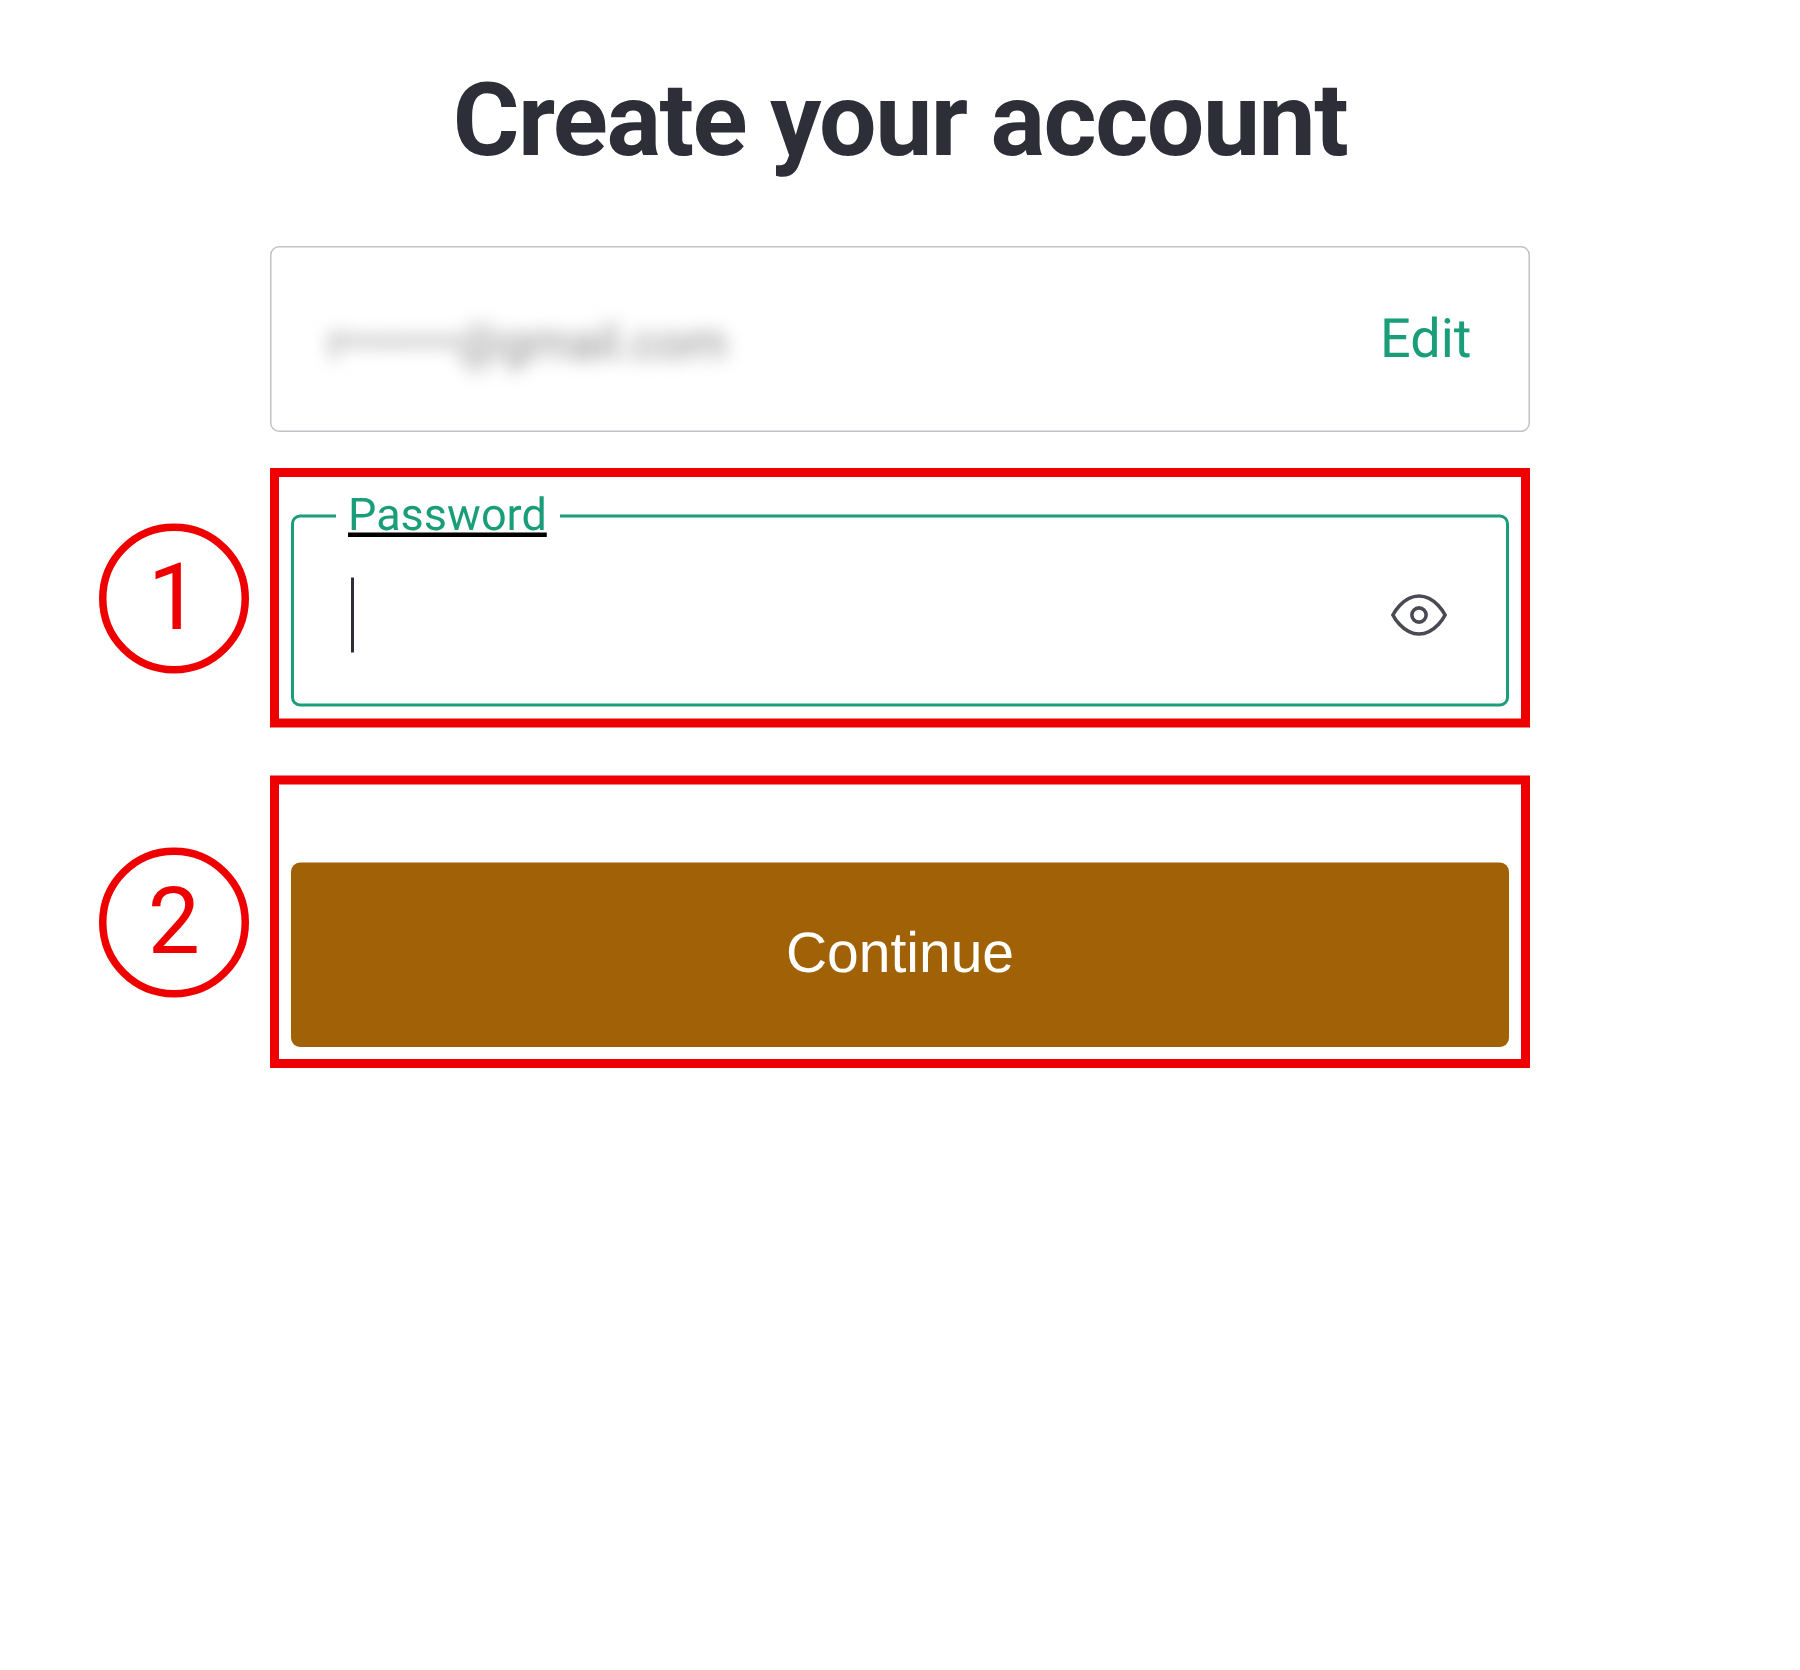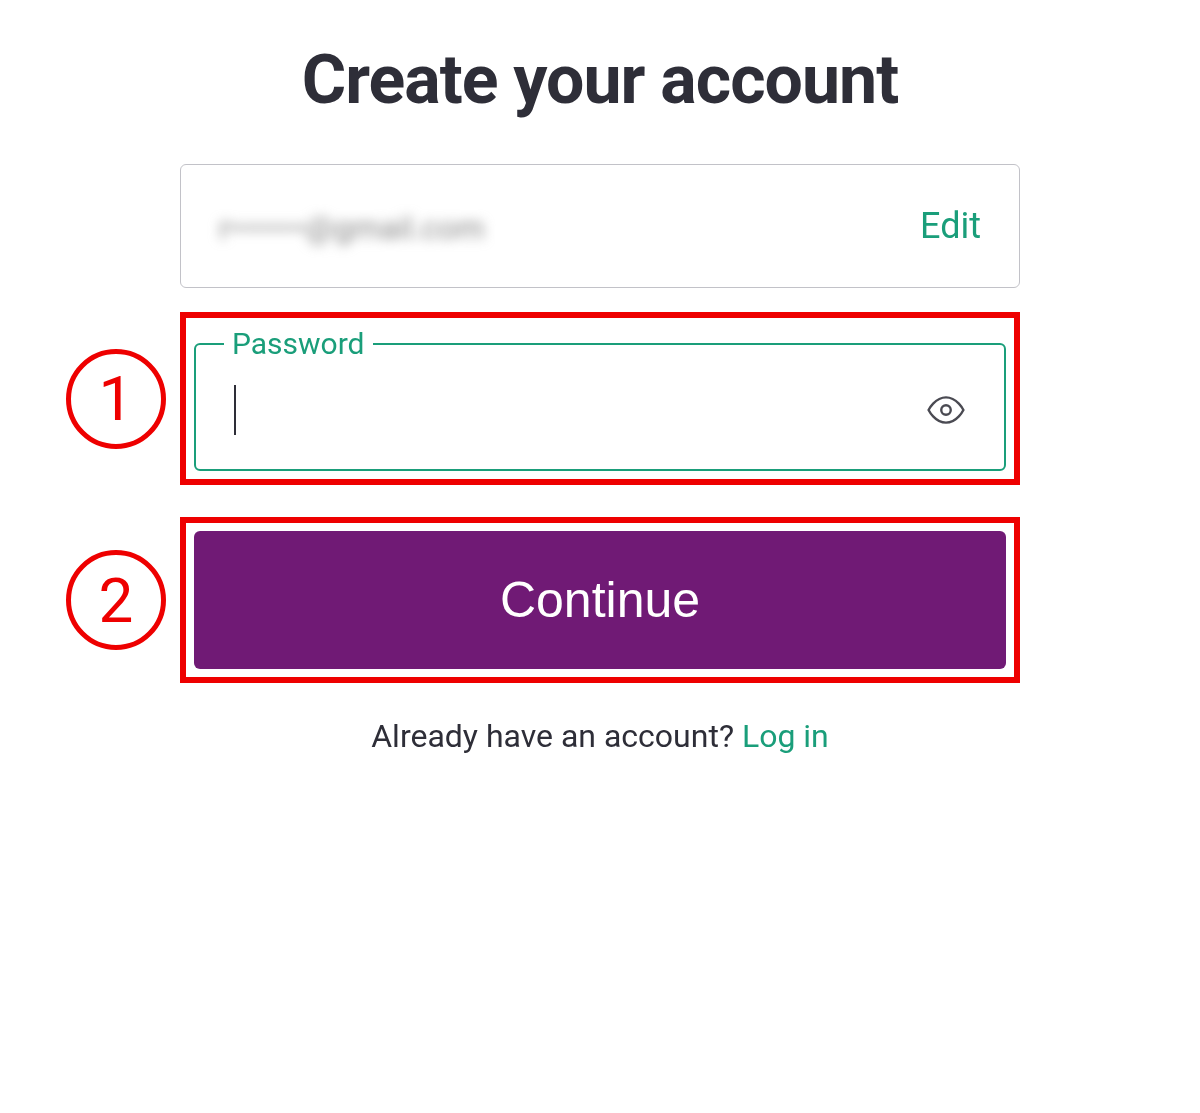--- a/index.html
+++ b/index.html
@@ -67,20 +67,21 @@
       border: 6px solid #ee0000;
       padding: 8px;
       margin-bottom: 32px;
     }
     
     .password-fieldset {
       border: 2px solid #1a9e7a;
       border-radius: 6px;
       padding: 0;
       position: relative;
+      text-decoration: underline;
     }
     
     .password-legend {
       font-size: 30px;
       color: #1a9e7a;
       margin-left: 28px;
       padding: 0 8px;
     }
     
     .password-input-row {
@@ -116,27 +117,28 @@
     
     .continue-wrapper {
       position: relative;
       border: 6px solid #ee0000;
       padding: 8px;
       margin-bottom: 34px;
     }
     
     .continue-button {
       width: 100%;
-      background: #701a75;
+      background: #a16207;
       color: #ffffff;
       border: none;
       border-radius: 6px;
       padding: 40px 0;
-      font-size: 50px;
-      cursor: pointer;
+      font-size: 38px;
+      cursor: pointer;
+      margin-top: 44px;
     }
     
     .footer-text {
       text-align: center;
       font-size: 32px;
       color: #2e2e38;
     }
     
     .login-link {
       color: #1a9e7a;
@@ -189,17 +191,14 @@
         </span>
       </div>
     </fieldset>
   </div>
 
   <div class="continue-wrapper">
     <div class="annotation-badge">2</div>
     <button class="continue-button">Continue</button>
   </div>
 
-  <p class="footer-text">
-    <span>Already have an account? </span><span class="login-link">Log in</span>
-  </p>
 
 </div>
 
 </body></html>

